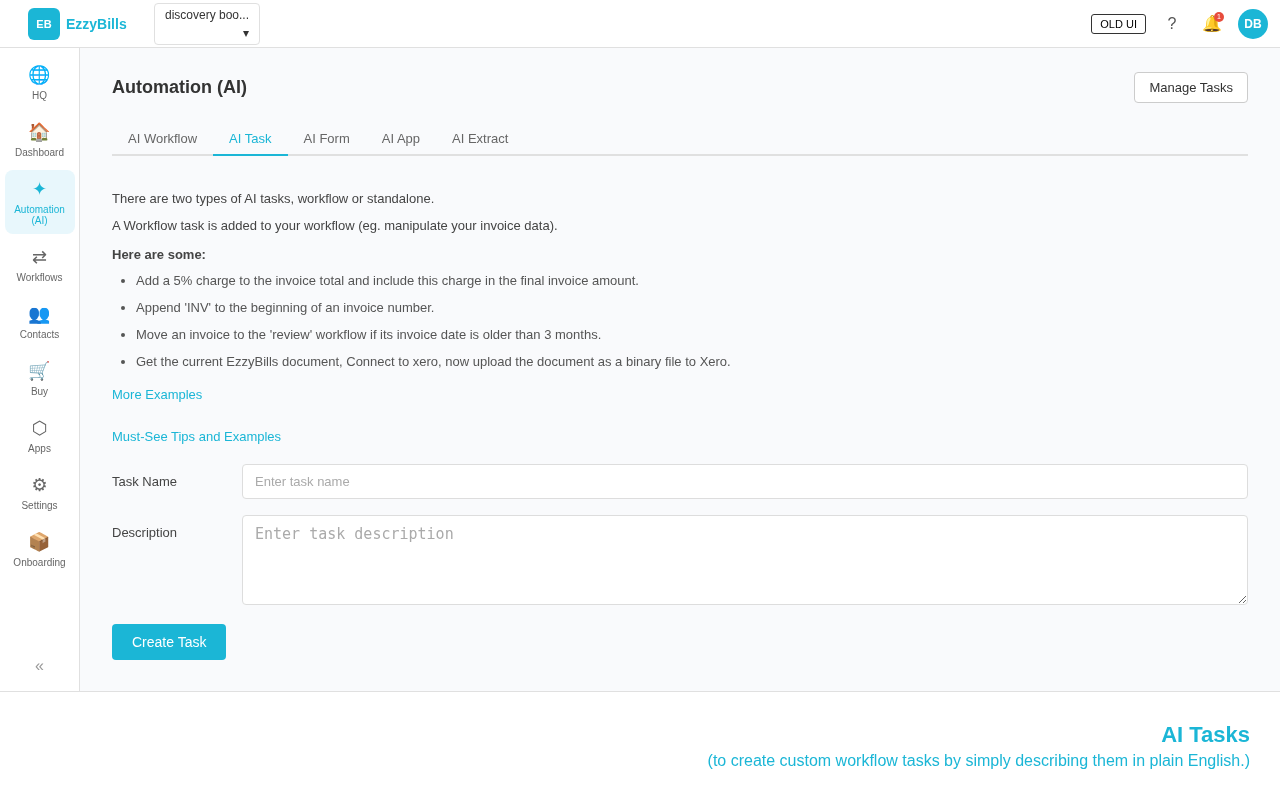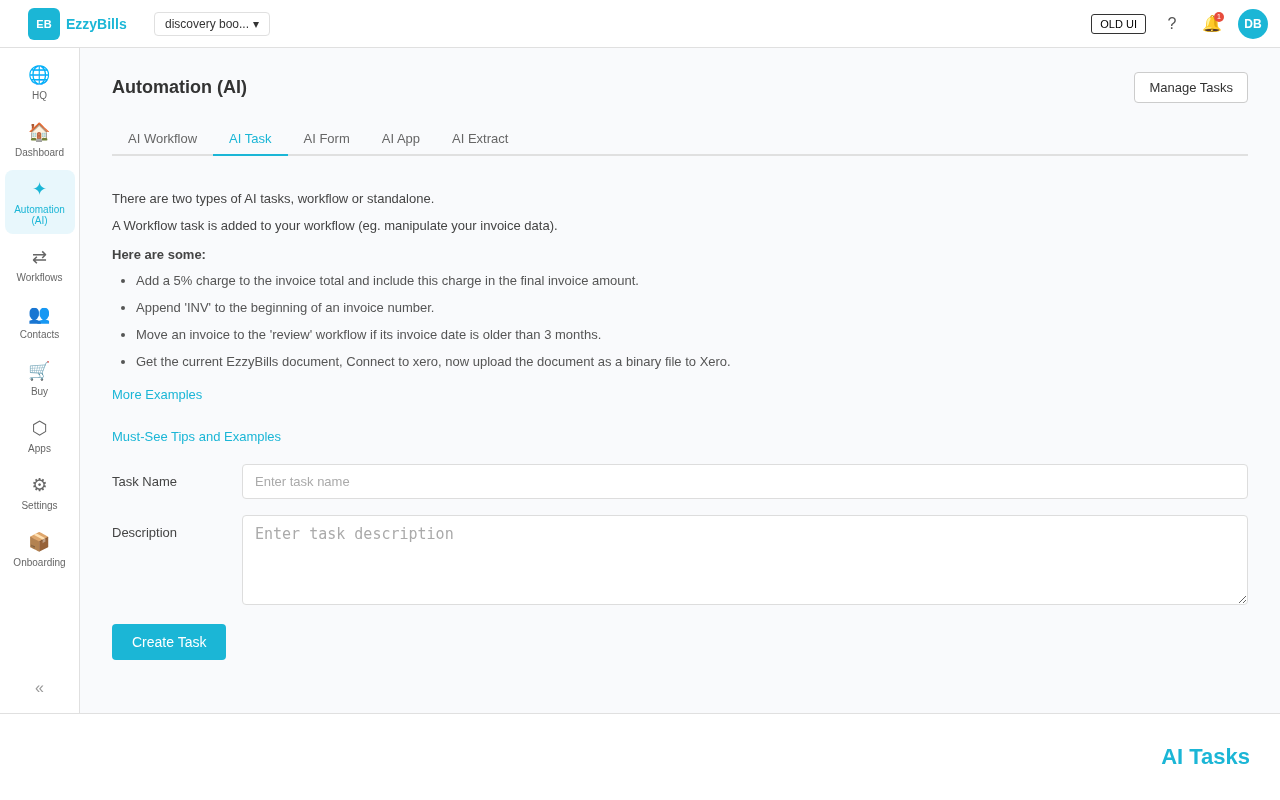--- a/index.html
+++ b/index.html
@@ -3,21 +3,21 @@
   <meta charset="utf-8">
   <style>
     * { box-sizing: border-box; margin: 0; padding: 0; }
     body { font-family: -apple-system, BlinkMacSystemFont, 'Segoe UI', sans-serif; font-size: 13px; background: #f5f6fa; display: flex; flex-direction: column; height: 800px; overflow: hidden; }
 
     
     .topbar { height: 48px; background: #fff; border-bottom: 1px solid #e0e0e0; display: flex; align-items: center; padding: 0 12px; gap: 8px; flex-shrink: 0; }
     .logo-area { display: flex; align-items: center; gap: 6px; width: 110px; flex-shrink: 0; margin-left: 16px; }
     .logo-icon { width: 32px; height: 32px; background: #1bb6d6; border-radius: 6px; display: flex; align-items: center; justify-content: center; color: white; font-weight: bold; font-size: 11px; }
     .logo-text { color: #1bb6d6; font-weight: 700; font-size: 14px; }
-    .org-selector { display: flex; align-items: flex-end; gap: 4px; padding: 4px 10px; border: 1px solid #e0e0e0; border-radius: 4px; cursor: pointer; background: #fff; font-size: 12px; color: #333; margin-left: 8px; }
+    .org-selector { display: flex; align-items: flex-end; gap: 4px; padding: 4px 10px; border: 1px solid #e0e0e0; border-radius: 4px; cursor: pointer; background: #fff; font-size: 12px; color: #333; margin-left: 8px; flex-direction: column; }
     .topbar-right { margin-left: auto; display: flex; align-items: center; gap: 12px; }
     .old-ui-btn { border: 1px solid #333; padding: 3px 8px; font-size: 11px; border-radius: 3px; cursor: pointer; background: #fff; }
     .icon-btn { width: 28px; height: 28px; display: flex; align-items: center; justify-content: center; cursor: pointer; color: #555; font-size: 16px; position: relative; }
     .badge { position: absolute; top: 2px; right: 2px; width: 10px; height: 10px; background: #e74c3c; border-radius: 50%; font-size: 7px; color: white; display: flex; align-items: center; justify-content: center; }
     .avatar { width: 30px; height: 30px; background: #1bb6d6; border-radius: 50%; display: flex; align-items: center; justify-content: center; color: white; font-weight: 700; font-size: 12px; }
 
     
     .main-layout { display: flex; flex: 1; overflow: hidden; }
 
     
@@ -190,13 +190,14 @@
     </div>
 
     
     <button class="create-task-btn">Create Task</button>
 
   </div>
 </div>
 
 <div class="promo-section">
   <div class="promo-title">AI Tasks</div>
+  <div class="promo-sub">(to create custom workflow tasks by simply describing them in plain English.)</div>
 </div>
 
 </body></html>

